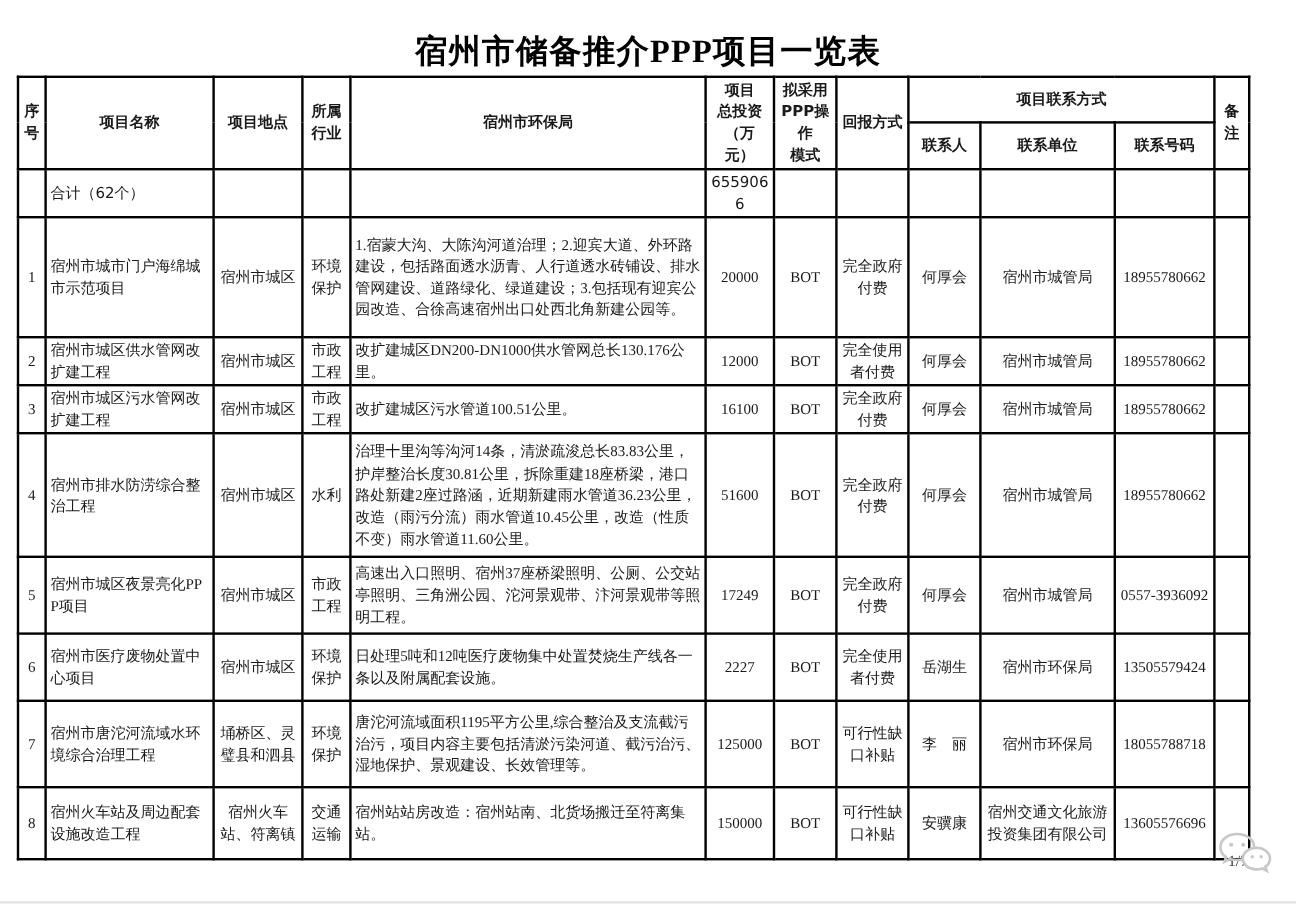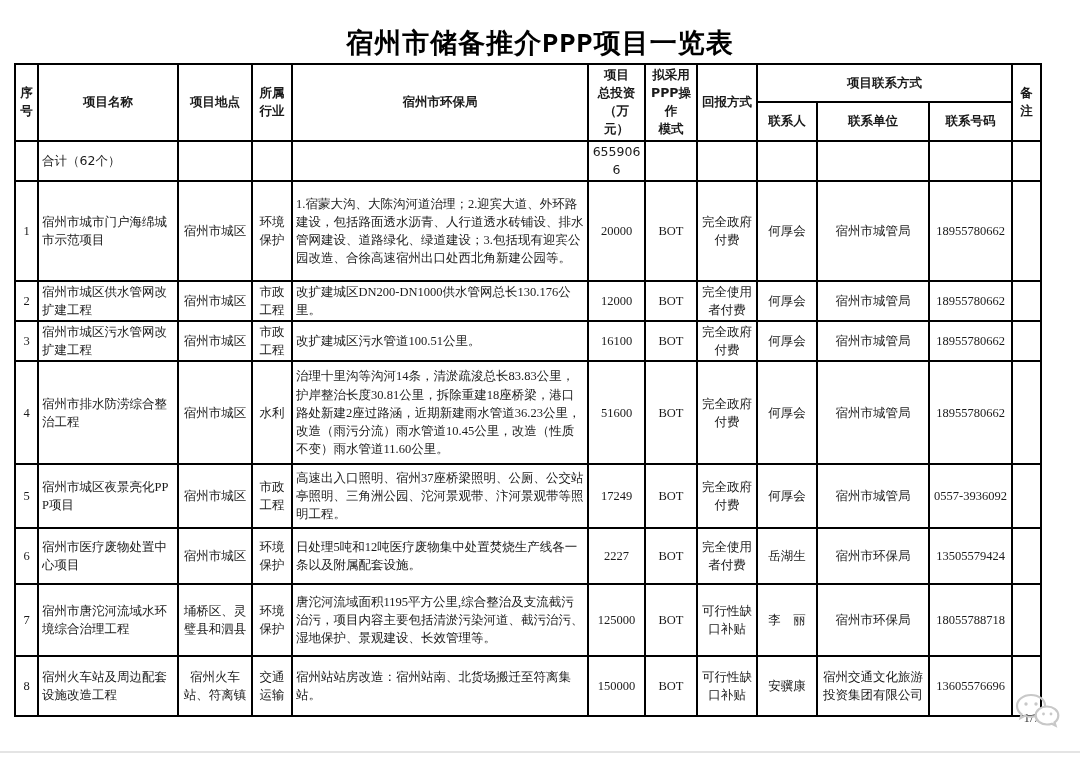--- a/index.html
+++ b/index.html
@@ -3,21 +3,21 @@
 <meta charset="utf-8">
 <style>
   html,body{margin:0;padding:0;}
   body{
     width:1080px;height:764px;background:#ffffff;position:relative;overflow:hidden;
     font-family:"Liberation Serif","DejaVu Serif",serif;color:#1a1a1a;
   }
   .page-title{
     margin:0;padding-top:25px;height:63px;box-sizing:border-box;
     text-align:center;font-size:27px;font-weight:700;letter-spacing:1px;
-    font-family:Liberation Mono, monospace;color:#000;
+    font-family:Liberation Serif, serif;color:#000;
   }
   table.ppp{
     border-collapse:collapse;table-layout:fixed;
     width:1026px;margin-left:14px;
   }
   table.ppp th,table.ppp td{
     border:2px solid #000;
     padding:1px 3px;
     font-size:12.5px;line-height:1.45;
     text-align:center;vertical-align:middle;

